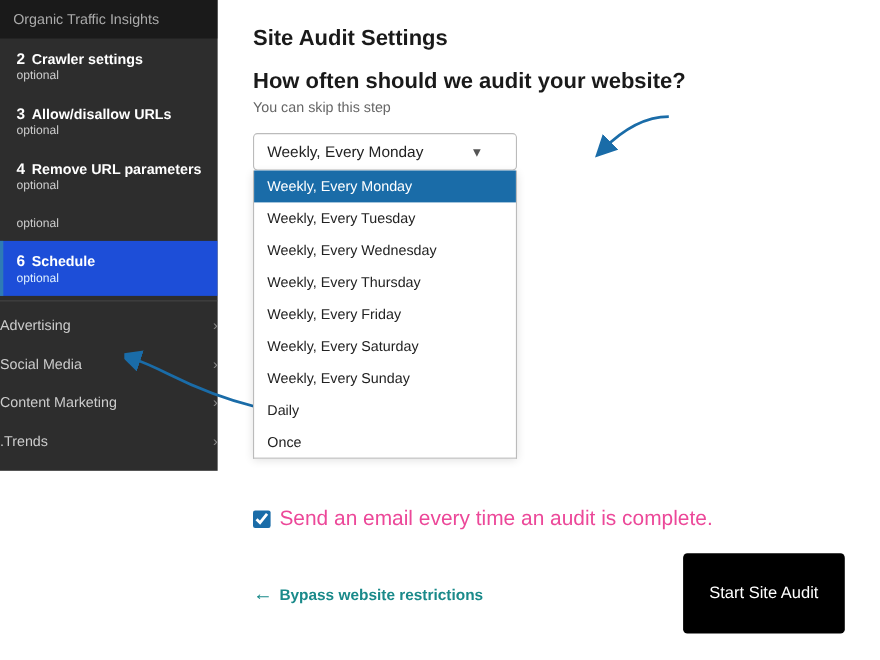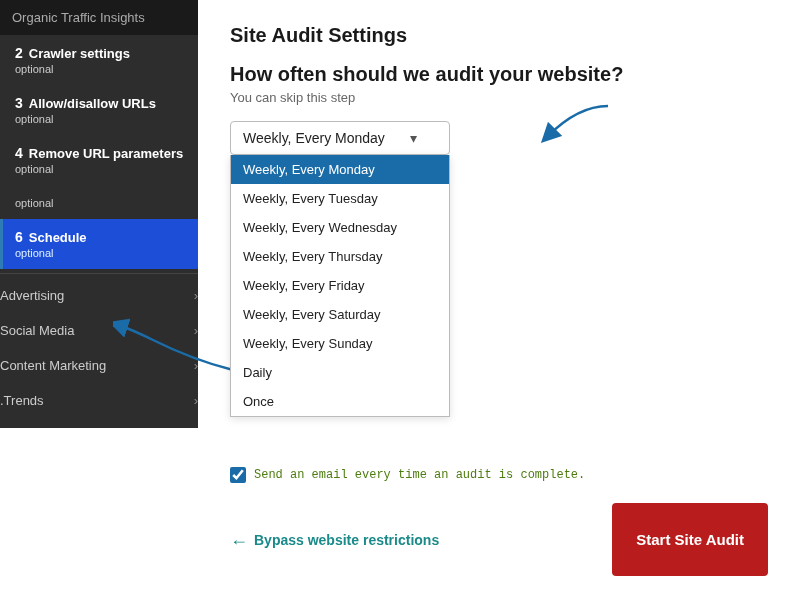--- a/index.html
+++ b/index.html
@@ -19,36 +19,36 @@
     .sidebar-section .chevron { color: #888; }
     .sidebar-footer { margin-top: auto; }
 
     
     .main { flex: 1; display: flex; flex-direction: column; padding: 24px 32px; position: relative; background: #fff; }
     .page-title { font-size: 20px; font-weight: 700; color: #1a1a1a; margin-bottom: 16px; }
     .question { font-size: 20px; font-weight: 700; color: #1a1a1a; margin-bottom: 4px; }
     .skip-hint { font-size: 13px; color: #666; margin-bottom: 16px; }
 
     
-    .select-wrapper { position: relative; display: inline-block; width: 220px; }
+    .select-wrapper { position: relative; display: inline-block; width: 240px; }
     .select-display { background: #fff; border: 1.5px solid #bbb; border-radius: 4px; padding: 8px 32px 8px 12px; font-size: 14px; color: #222; cursor: pointer; display: flex; align-items: center; justify-content: space-between; }
     .select-display .chevron-down { color: #555; }
     .dropdown-list { position: absolute; top: 100%; left: 0; width: 100%; background: #fff; border: 1px solid #bbb; border-top: none; z-index: 10; box-shadow: 0 2px 8px rgba(0,0,0,0.12); }
     .dropdown-item { padding: 7px 12px; font-size: 13px; cursor: pointer; color: #222; }
     .dropdown-item.selected { background: #1a6ca8; color: #fff; }
 
     
     .bottom-section { margin-top: auto; padding-top: 16px; }
     .email-checkbox-row { display: flex; align-items: center; gap: 8px; margin-bottom: 20px; }
     .email-checkbox-row input[type=checkbox] { width: 16px; height: 16px; accent-color: #1a6ca8; }
-    .email-label { font-size: 12px; color: #4d7c0f; font-family: Liberation Mono, monospace; }
+    .email-label { font-size: 19px; color: #ec4899; }
     .footer-actions { display: flex; align-items: center; justify-content: space-between; }
     .back-link { display: flex; align-items: center; gap: 6px; color: #1a8a8a; font-size: 14px; font-weight: 600; cursor: pointer; text-decoration: none; }
     .back-arrow { font-size: 18px; color: #1a8a8a; }
-    .start-btn { background: #b91c1c; color: #fff; border: none; border-radius: 4px; padding: 28px 24px; font-size: 15px; font-weight: 700; cursor: pointer; }
+    .start-btn { background: #000000; color: #fff; border: none; border-radius: 4px; padding: 28px 24px; font-size: 15px; font-weight: 400; cursor: pointer; }
 
     
     .annotation-arrow { position: absolute; pointer-events: none; }
   </style>
 </head>
 <body>
 
 <div class="sidebar">
   <div class="sidebar-header">Organic Traffic Insights</div>
 

